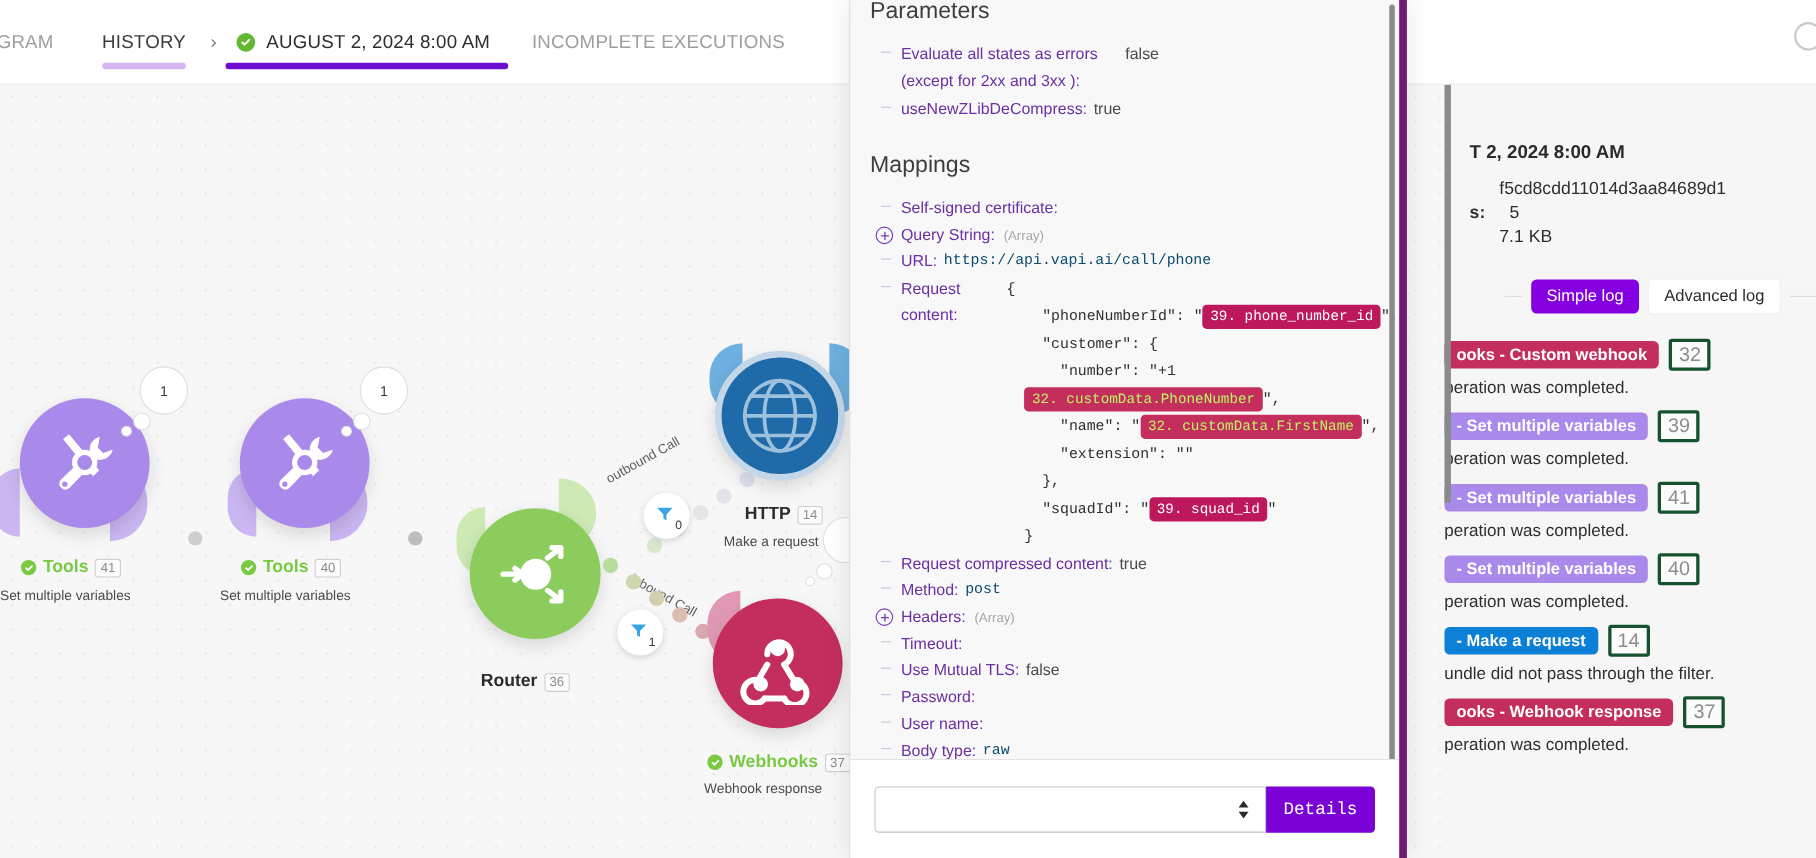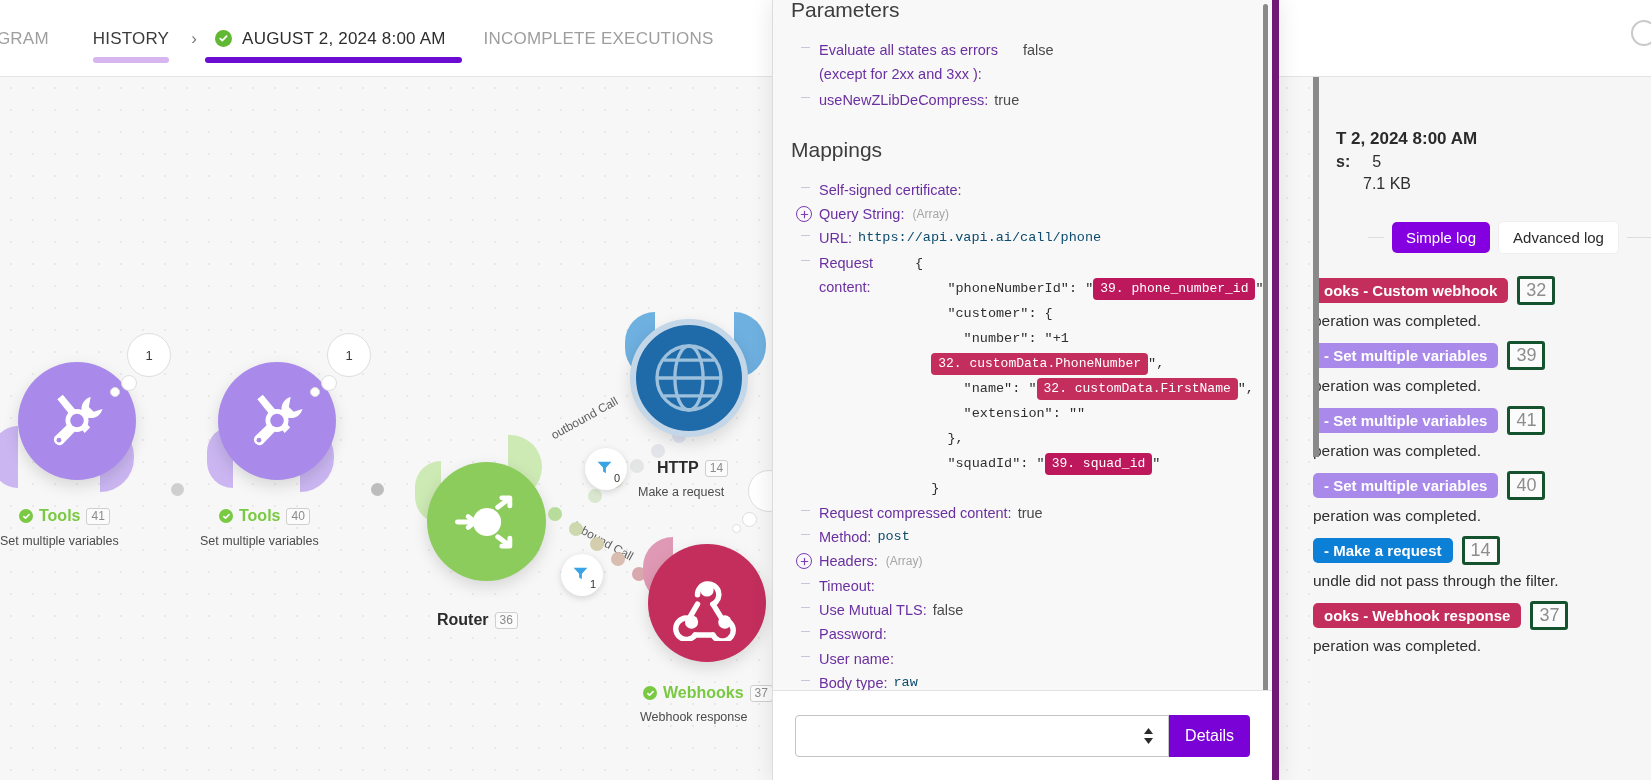--- a/index.html
+++ b/index.html
@@ -155,39 +155,39 @@
     font-family: "Liberation Mono", monospace;
     font-size: 13.5px; color: #2f2f2f; line-height: 25px;
     white-space: pre; padding-left: 8px;
   }
   .chip {
     display: inline-block; border-radius: 4px; color: #fff;
     font-family: "Liberation Mono", monospace; font-size: 13px;
     padding: 2px 7px; vertical-align: baseline; line-height: 18px;
   }
   .chip.violet { background: #be185d; color:#ffffff; }
-  .chip.crimson { background: #c32e5c; color:#ffffff;text-align:center; }
+  .chip.crimson { background: #c32e5c; color:#bef264;text-align:center; }
 
   .ov-footer {
     position: absolute; left: 0; right: 0; bottom: 0; height: 90px;
     background: #ffffff; border-top: 1px solid #e2e2e2;
     display: flex; align-items: center; padding: 0 22px; gap: 0;
   }
   .ov-select {
     flex: 1; height: 42px; background: #fff;
     border: 1px solid #c4c4c4; border-radius: 4px 0 0 4px;
     display: flex; align-items: center; justify-content: flex-end;
     padding-right: 14px; font-size: 14px; color: #555;
   }
   .updown { display:flex; flex-direction:column; gap:2px; align-items:center; }
   .details-btn {
     height: 42px; background: #7b02d6; color: #fff;
     border: none; border-radius: 0 4px 4px 0;
     padding: 0 16px; font-size: 16px; cursor: pointer;
-    font-family: Liberation Sans, sans-serif;
+    font-family: Liberation Mono, monospace;
   }
   .ov-scrollbar {
     position: absolute; right: 4px; top: 4px; width: 5px; height: 690px;
     background: #8a8a8a; border-radius: 3px;
   }
 
   
   .rightpanel {
     position: absolute; left: 1313px; top: 77px; width: 338px; height: 703px;
     background: #f6f6f6; overflow: hidden;
@@ -371,21 +371,21 @@
     <div class="dot" style="left:651px;top:367px;width:14px;height:14px;background:#e3e4e9;"></div>
     <div class="dot" style="left:672px;top:352px;width:14px;height:14px;background:#dfe2ef;"></div>
     <div class="dot" style="left:693px;top:337px;width:14px;height:14px;background:#d9dff2;"></div>
     <div class="filter-node" style="left:585px;top:371px;">
       <svg width="17" height="17" viewBox="0 0 16 16" style="margin-bottom:3px;margin-right:4px;">
         <path d="M1.5 2.5 h13 L9.3 8.2 v5.1 l-2.6 -1.6 v-3.5 Z" fill="#3aa3e3"></path>
       </svg>
       <span class="num">0</span>
     </div>
 
-    <div class="module" style="left:612px;top:160px;width:200px;height:290px;">
+    <div class="module" style="left:632px;top:160px;width:200px;height:290px;">
       <div class="lump-l" style="left:13px;top:108px;width:30px;height:66px;background:#6eb0e0;border-radius:33px 0 0 33px;"></div>
       <div class="lump-r" style="left:122px;top:108px;width:32px;height:66px;background:#6eb0e0;border-radius:0 33px 33px 0;"></div>
       <div class="mod-circle" style="left:18px;top:82px;width:118px;height:118px;background:#1f6aa8;border:6px solid #c3d7e8;">
         <svg width="82" height="82" viewBox="0 0 64 64">
           <g stroke="#9dc1dc" stroke-width="2.6" fill="none">
             <circle cx="32" cy="32" r="25"></circle>
             <ellipse cx="32" cy="32" rx="11" ry="25"></ellipse>
             <path d="M7 32 H57"></path>
             <path d="M12 18 H52"></path>
             <path d="M12 46 H52"></path>
@@ -443,20 +443,24 @@
       </div>
       <div class="mod-sub" style="left:10px;top:248px;">Webhook response</div>
     </div>
   </div>
 
   <div class="rightpanel">
     <div class="rp-scrollbar"></div>
 
     <div class="rp-head">T 2, 2024 8:00 AM</div>
 
+    <div class="rp-kv" style="padding-top:14px;">
+      <span class="k"></span>
+      <span class="v">f5cd8cdd11014d3aa84689d1</span>
+    </div>
     <div class="rp-kv withk">
       <span class="k">s:</span>
       <span class="v">5</span>
     </div>
     <div class="rp-kv">
       <span class="k"></span>
       <span class="v">7.1 KB</span>
     </div>
 
     <div class="rp-toggle">

